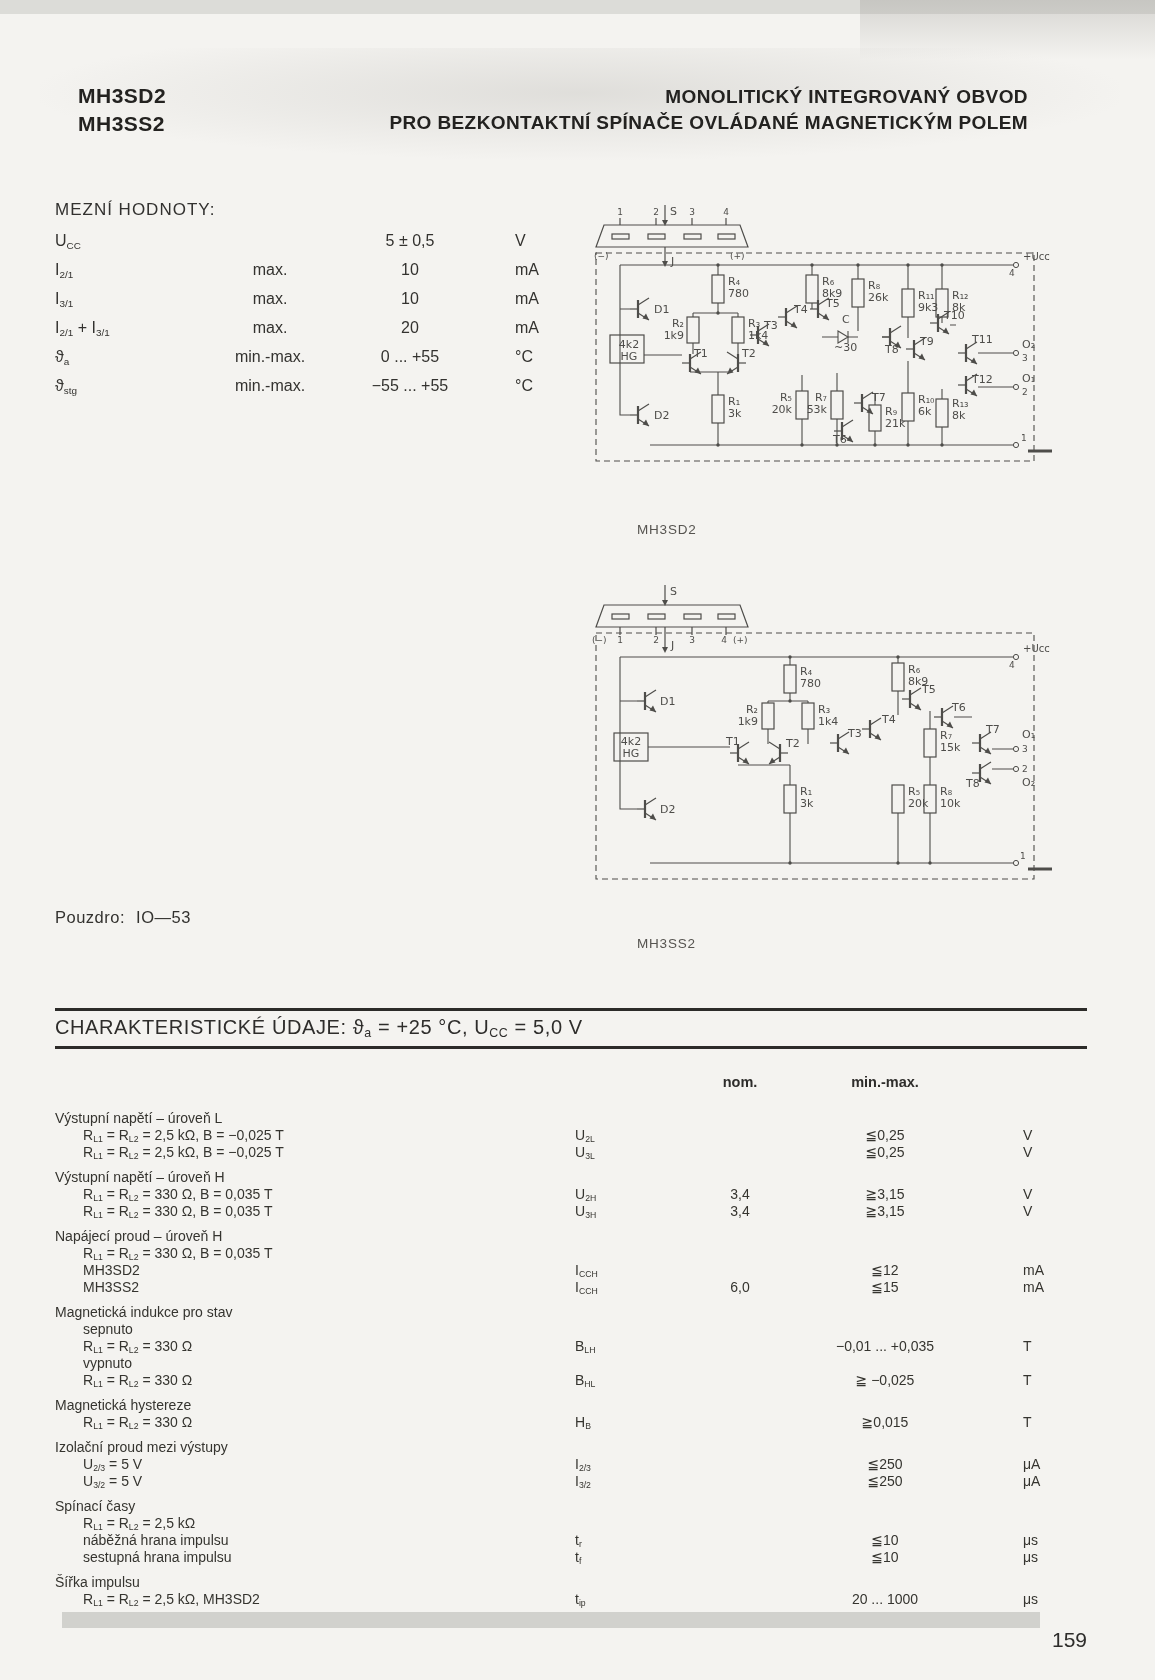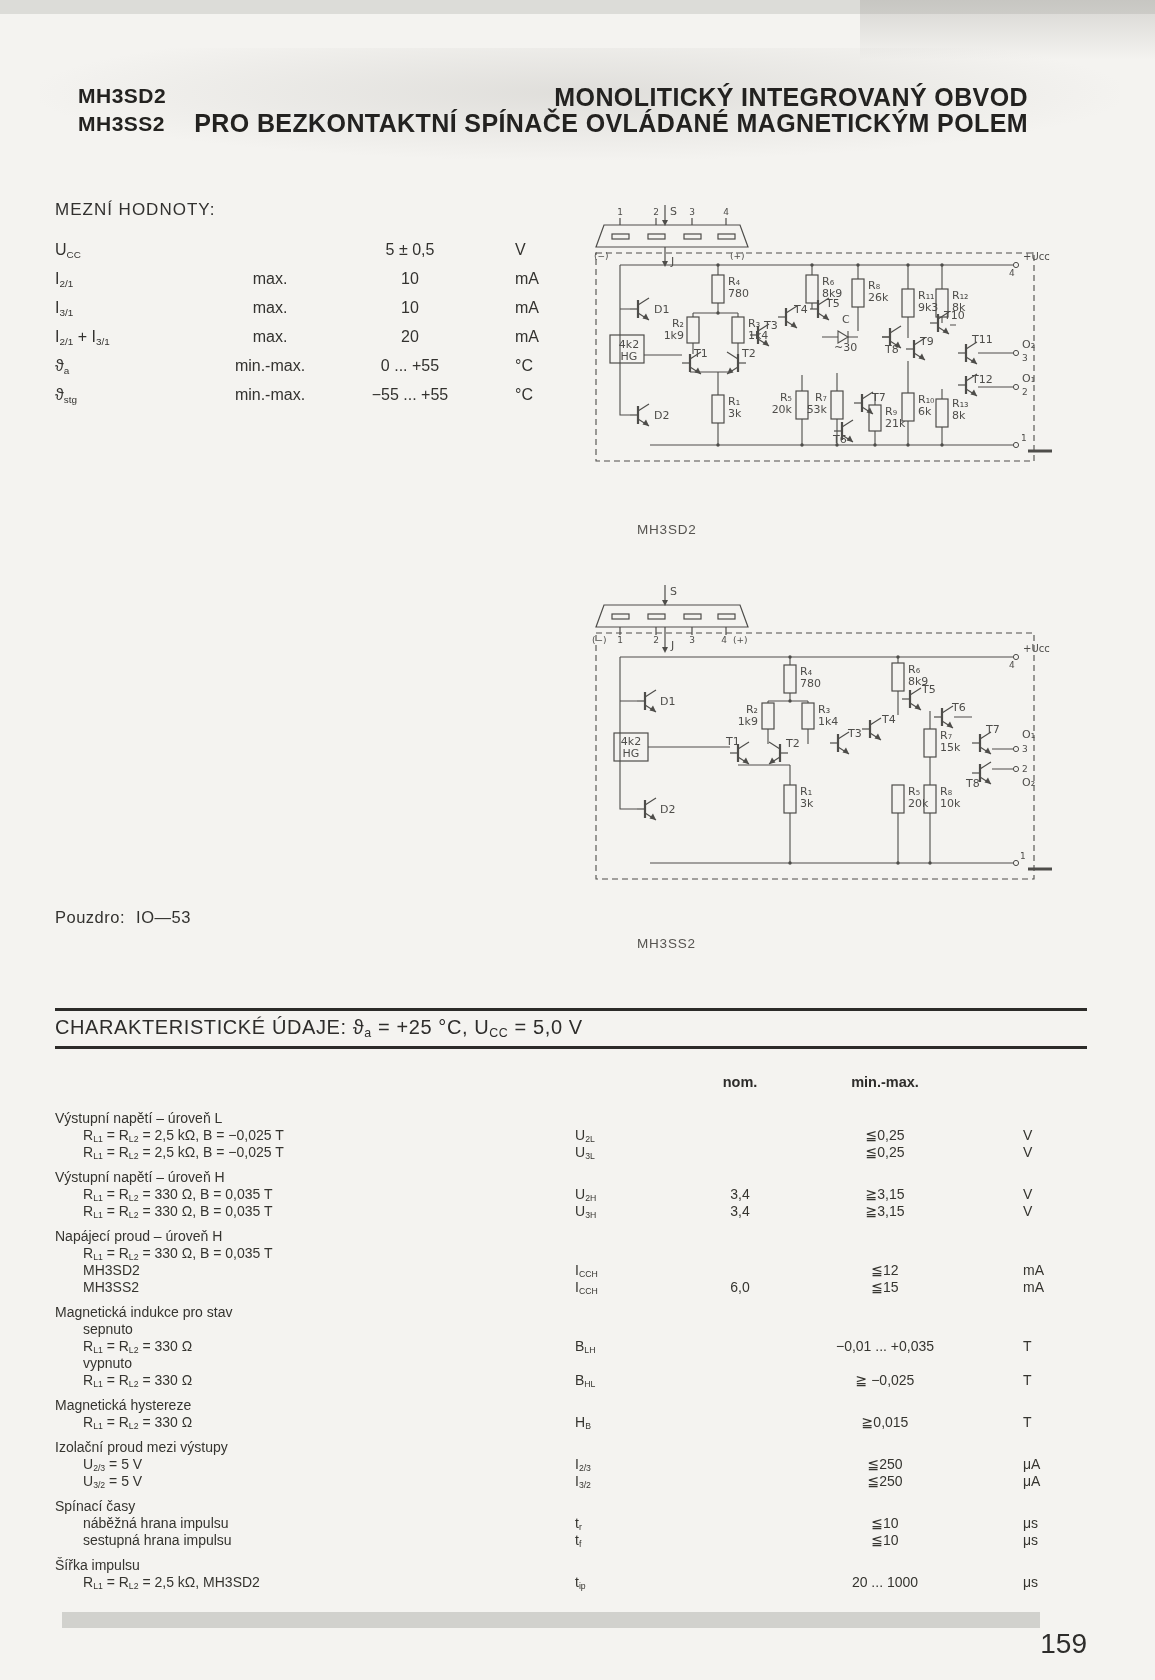--- a/index.html
+++ b/index.html
@@ -7,24 +7,24 @@
     width:1155px;height:1680px;position:relative;overflow:hidden;
     background:#f4f3f0;
     font-family:"Liberation Sans","DejaVu Sans",sans-serif;
     color:#2e2d2b;
   }
   .abs{position:absolute;}
   .artifact{position:absolute;pointer-events:none;}
   sub{font-size:0.62em;vertical-align:-0.28em;line-height:0;}
   
   .product{left:78px;top:82px;font-size:21px;font-weight:bold;line-height:28px;letter-spacing:0.5px;color:#232220;}
-  .doctitle{right:127px;top:84px;text-align:right;font-size:25px;font-weight:bold;line-height:26px;letter-spacing:0.4px;color:#232220;white-space:nowrap;}
+  .doctitle{right:127px;top:84px;text-align:right;font-size:19px;font-weight:bold;line-height:26px;letter-spacing:0.4px;color:#232220;white-space:nowrap;}
   
   .limits-heading{left:55px;top:200px;font-size:17px;letter-spacing:1px;color:#32312f;text-align:right;}
-  .limits-rows{left:55px;top:241px;width:540px;}
+  .limits-rows{left:55px;top:232px;width:540px;}
   .lrow{position:relative;height:29px;font-size:16px;color:#33322f;}
   .lsym{position:absolute;left:0;}
   .lcond{position:absolute;left:150px;width:130px;text-align:center;}
   .lval{position:absolute;left:280px;width:150px;text-align:center;}
   .lunit{position:absolute;left:460px;}
   
   .schem{position:absolute;}
   .schem svg{display:block;}
   .schem text{font-family:"DejaVu Sans","Liberation Sans",sans-serif;fill:#4e4d4a;}
   .caption{font-size:13.5px;letter-spacing:0.8px;color:#565450;}
@@ -36,21 +36,21 @@
   .colhead{position:absolute;top:1074px;font-size:14.5px;font-weight:bold;color:#2e2d2b;text-align:center;}
   .char-rows{left:55px;top:1102px;width:1032px;}
   .trow{position:relative;height:17px;font-size:14px;color:#35342f;text-decoration:underline;}
   .tgroup{margin-top:8px;}
   .tcond{position:absolute;left:0;white-space:nowrap;}
   .tcond.ind{left:28px;}
   .tsym{position:absolute;left:520px;}
   .tnom{position:absolute;left:630px;width:110px;text-align:center;}
   .tmm{position:absolute;left:730px;width:200px;text-align:center;}
   .tunit{position:absolute;left:968px;}
-  .pagenum{right:68px;top:1628px;font-size:28px;color:#2e2d2b;}
+  .pagenum{right:68px;top:1628px;font-size:21px;color:#2e2d2b;}
 </style>
 </head>
 <body>
 
 <div class="artifact" style="left:0;top:0;width:1155px;height:14px;background:#c9c8c4;opacity:.55;"></div>
 <div class="artifact" style="left:40px;top:48px;width:1080px;height:112px;background:radial-gradient(ellipse at 50% 40%,rgba(170,168,163,.28),rgba(170,168,163,0) 72%);"></div>
 <div class="artifact" style="left:860px;top:0;width:295px;height:60px;background:linear-gradient(180deg,rgba(160,158,153,.35),rgba(160,158,153,0));"></div>
 <div class="artifact" style="left:62px;top:1612px;width:978px;height:16px;background:#c6c5c1;opacity:.75;"></div>
 
 <div class="abs product">
@@ -486,20 +486,27 @@
       <div class="tcond ind"><span>U</span><sub>3/2</sub><span> = 5 V</span></div>
       <div class="tsym"><span>I</span><sub>3/2</sub></div>
       <div class="tnom"></div>
       <div class="tmm">≦250</div>
       <div class="tunit">μA</div>
     </div>
     <div class="trow tgroup">
       <div class="tcond"><span>Spínací časy</span></div>
     </div>
     <div class="trow">
+      <div class="tcond ind"><span>R</span><sub>L1</sub><span> = R</span><sub>L2</sub><span> = 2,5 kΩ</span></div>
+      <div class="tsym"></div>
+      <div class="tnom"></div>
+      <div class="tmm"></div>
+      <div class="tunit"></div>
+    </div>
+    <div class="trow">
       <div class="tcond ind"><span>náběžná hrana impulsu</span></div>
       <div class="tsym"><span>t</span><sub>r</sub></div>
       <div class="tnom"></div>
       <div class="tmm">≦10</div>
       <div class="tunit">μs</div>
     </div>
     <div class="trow">
       <div class="tcond ind"><span>sestupná hrana impulsu</span></div>
       <div class="tsym"><span>t</span><sub>f</sub></div>
       <div class="tnom"></div>

